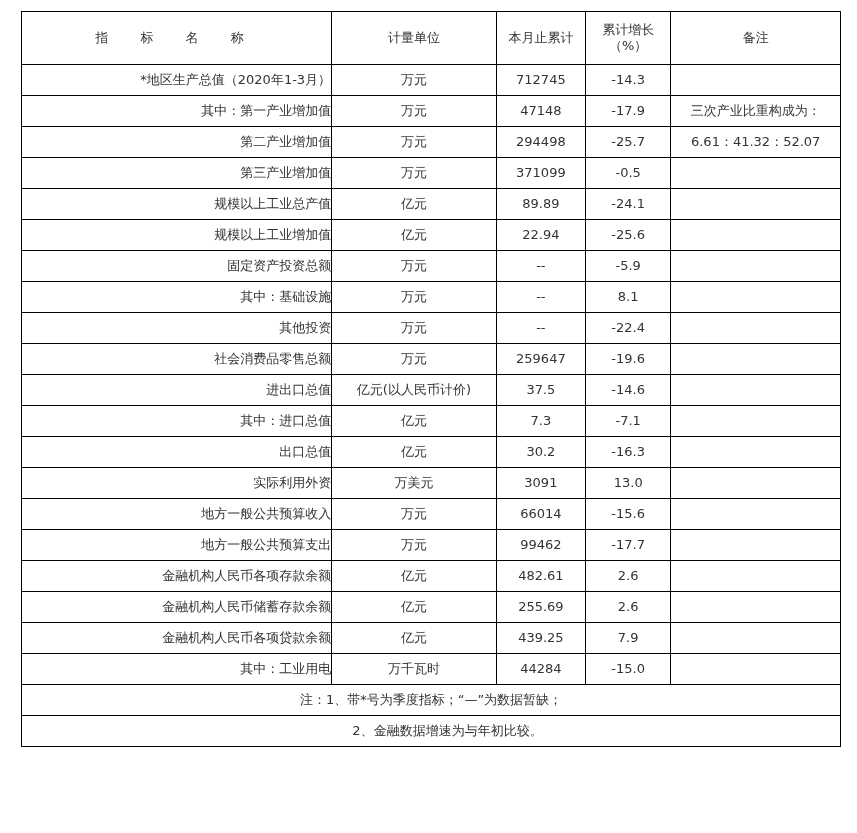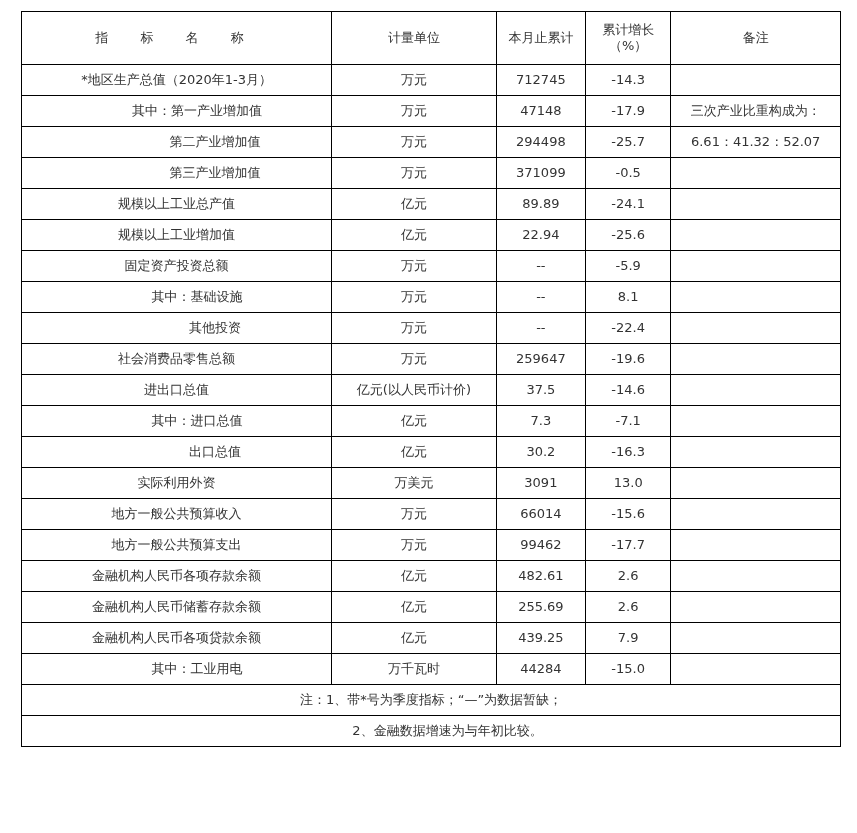--- a/index.html
+++ b/index.html
@@ -8,21 +8,21 @@
   table.stats { position: absolute; left: 21px; top: 11px; width: 820px;
                 border-collapse: collapse; table-layout: fixed; font-size: 13px; }
   table.stats td, table.stats th { border: 1px solid #000000; padding: 0; height: 30px;
                 font-weight: normal; line-height: 16px; overflow: hidden; white-space: nowrap; }
   table.stats th { height: 52px; text-align: center; }
   .c-name { width: 309px; }
   .c-unit { width: 164px; }
   .c-val  { width: 89px; }
   .c-grow { width: 85px; }
   .c-note { width: 169px; }
-  td.name { text-align: center; padding-left: 9px; }
+  td.name { text-align: right; padding-left: 9px; }
   td.name.l1 { padding-left: 41px; }
   td.name.l2 { padding-left: 77px; }
   td.center { text-align: center; }
   th .hdr-name { letter-spacing: 14px; }
   th .hdr-line { display: block; }
   td.note-row { text-align: center; padding-left: 9px; }
   td.note-row.indent { padding-left: 33px; }
 </style>
 </head>
 <body>

